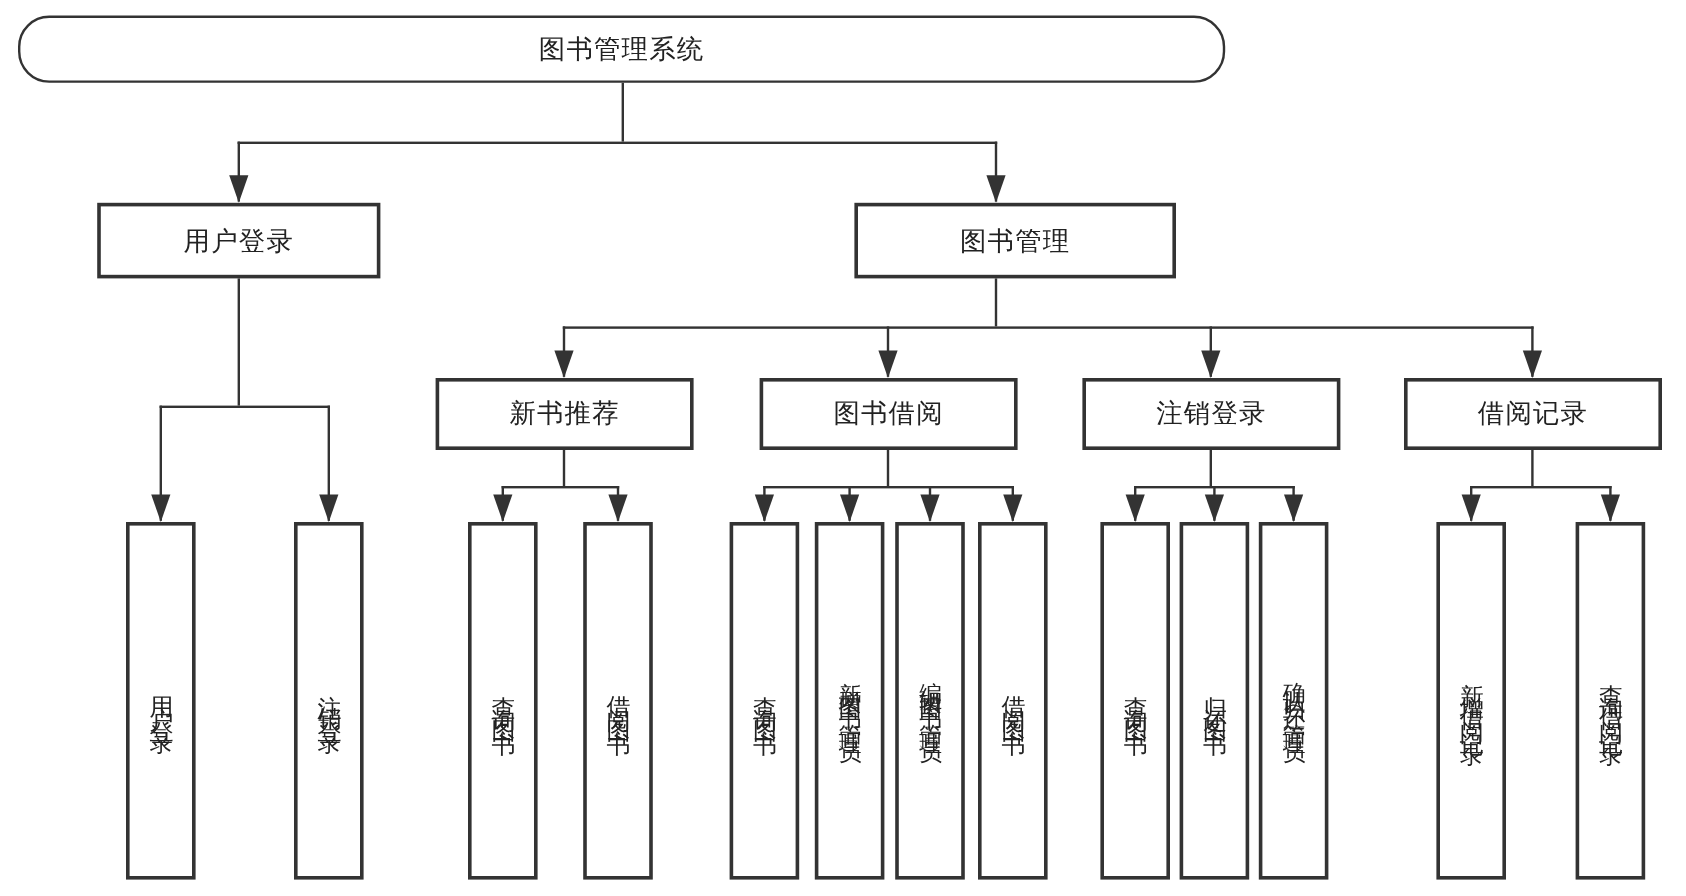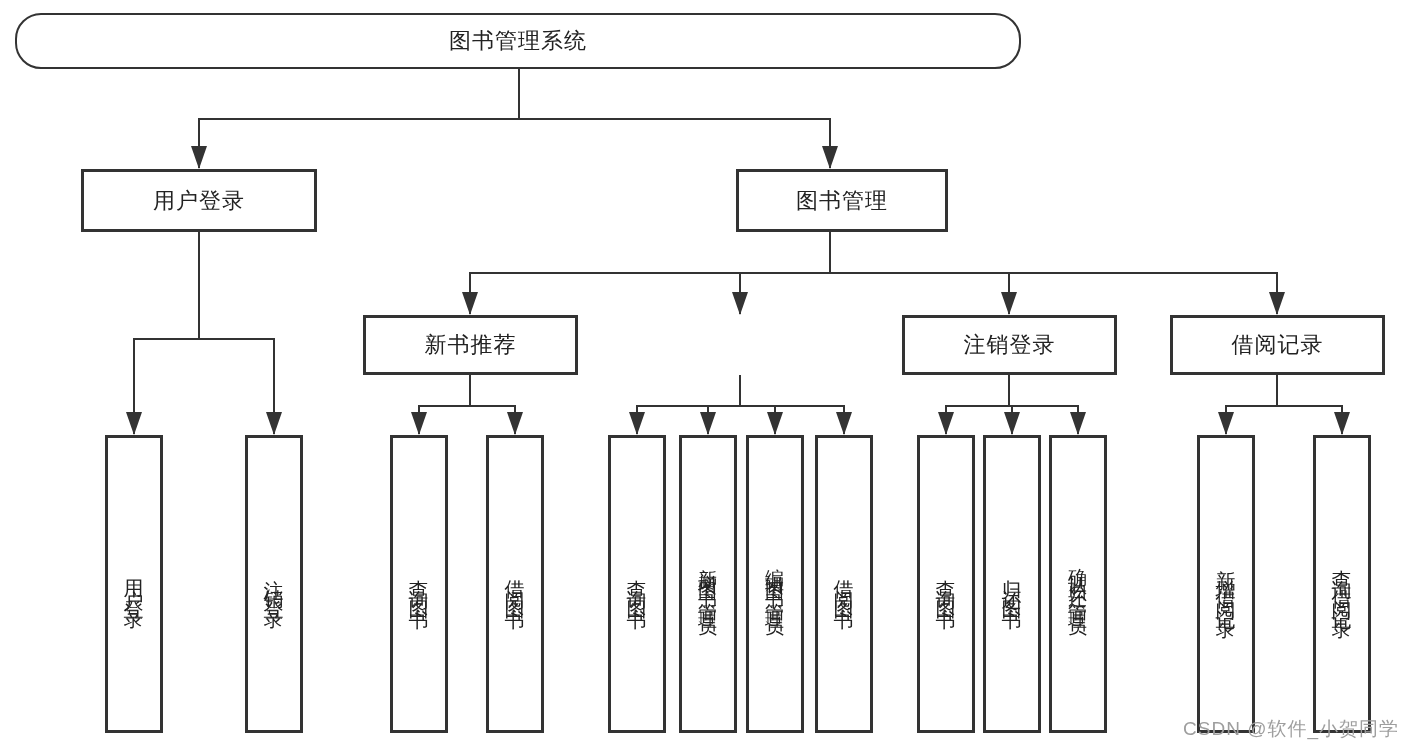--- a/index.html
+++ b/index.html
@@ -58,21 +58,21 @@
   <div class="vl" style="left:518px;top:69px;height:49px;"></div>
   <div class="hl" style="left:198px;top:118px;width:633px;"></div>
   <div class="vl" style="left:198px;top:118px;height:50px;"></div>
   <div class="ah" style="left:191px;top:146px;"></div>
   <div class="vl" style="left:829px;top:118px;height:50px;"></div>
   <div class="ah" style="left:822px;top:146px;"></div>
 
   <div class="node" style="left:81px;top:169px;width:236px;height:63px;">
     <span class="hlabel">用户登录</span>
   </div>
-  <div class="node" style="left:736px;top:169px;width:212px;height:63px;">
+  <div class="node" style="left:712px;top:169px;width:268px;height:63px;">
     <span class="hlabel">图书管理</span>
   </div>
 
   <div class="vl" style="left:198px;top:232px;height:106px;"></div>
   <div class="hl" style="left:133px;top:338px;width:142px;"></div>
   <div class="vl" style="left:133px;top:338px;height:96px;"></div>
   <div class="ah" style="left:126px;top:412px;"></div>
   <div class="vl" style="left:273px;top:338px;height:96px;"></div>
   <div class="ah" style="left:266px;top:412px;"></div>
 
@@ -82,20 +82,23 @@
   <div class="ah" style="left:462px;top:292px;"></div>
   <div class="vl" style="left:739px;top:272px;height:42px;"></div>
   <div class="ah" style="left:732px;top:292px;"></div>
   <div class="vl" style="left:1008px;top:272px;height:42px;"></div>
   <div class="ah" style="left:1001px;top:292px;"></div>
   <div class="vl" style="left:1276px;top:272px;height:42px;"></div>
   <div class="ah" style="left:1269px;top:292px;"></div>
 
   <div class="node" style="left:363px;top:315px;width:215px;height:60px;">
     <span class="hlabel">新书推荐</span>
+  </div>
+  <div class="node" style="left:633px;top:315px;width:215px;height:60px;">
+    <span class="hlabel">图书借阅</span>
   </div>
   <div class="node" style="left:902px;top:315px;width:215px;height:60px;">
     <span class="hlabel">注销登录</span>
   </div>
   <div class="node" style="left:1170px;top:315px;width:215px;height:60px;">
     <span class="hlabel">借阅记录</span>
   </div>
 
   <div class="vl" style="left:469px;top:375px;height:30px;"></div>
   <div class="hl" style="left:418px;top:405px;width:98px;"></div>
@@ -168,15 +171,14 @@
     <span class="vlabel long">确认归还（管理员）</span>
   </div>
 
   <div class="node" style="left:1197px;top:435px;width:58px;height:298px;">
     <span class="vlabel">新增借阅记录</span>
   </div>
   <div class="node" style="left:1313px;top:435px;width:58px;height:298px;">
     <span class="vlabel">查询借阅记录</span>
   </div>
 
-  <div class="watermark">CSDN @软件_小贺同学</div>
 
 </div>
 
 </body></html>

